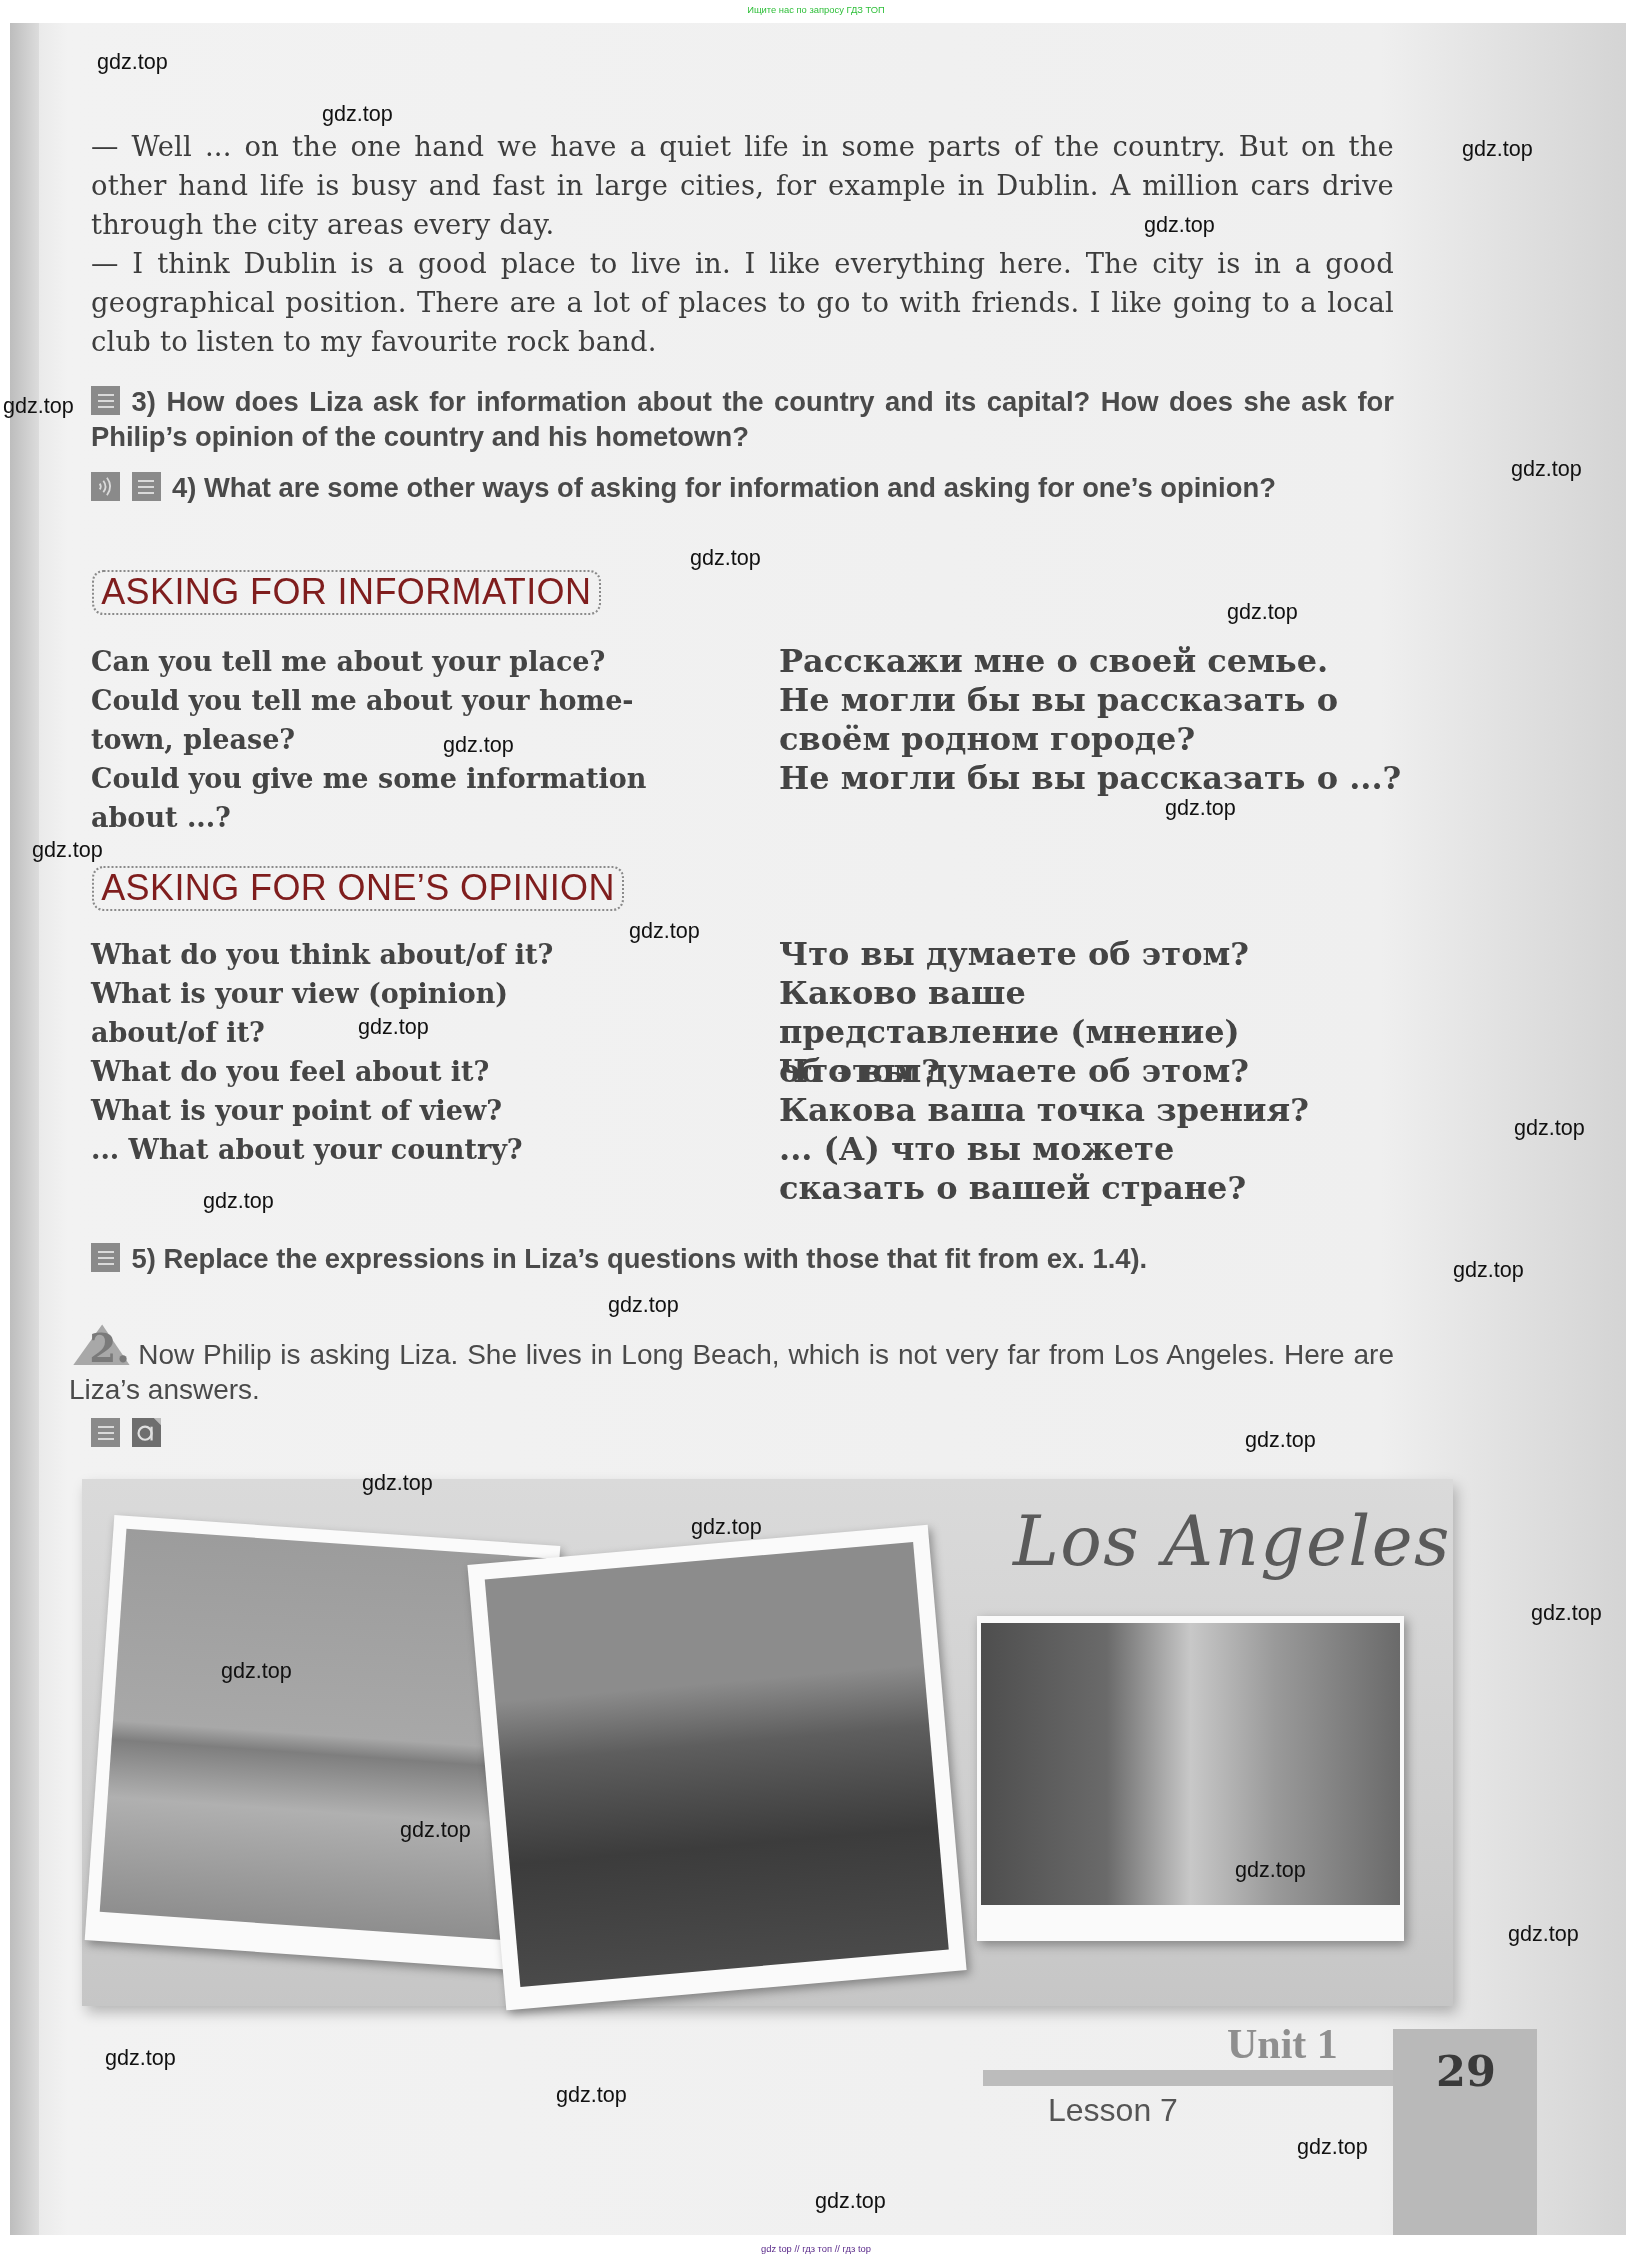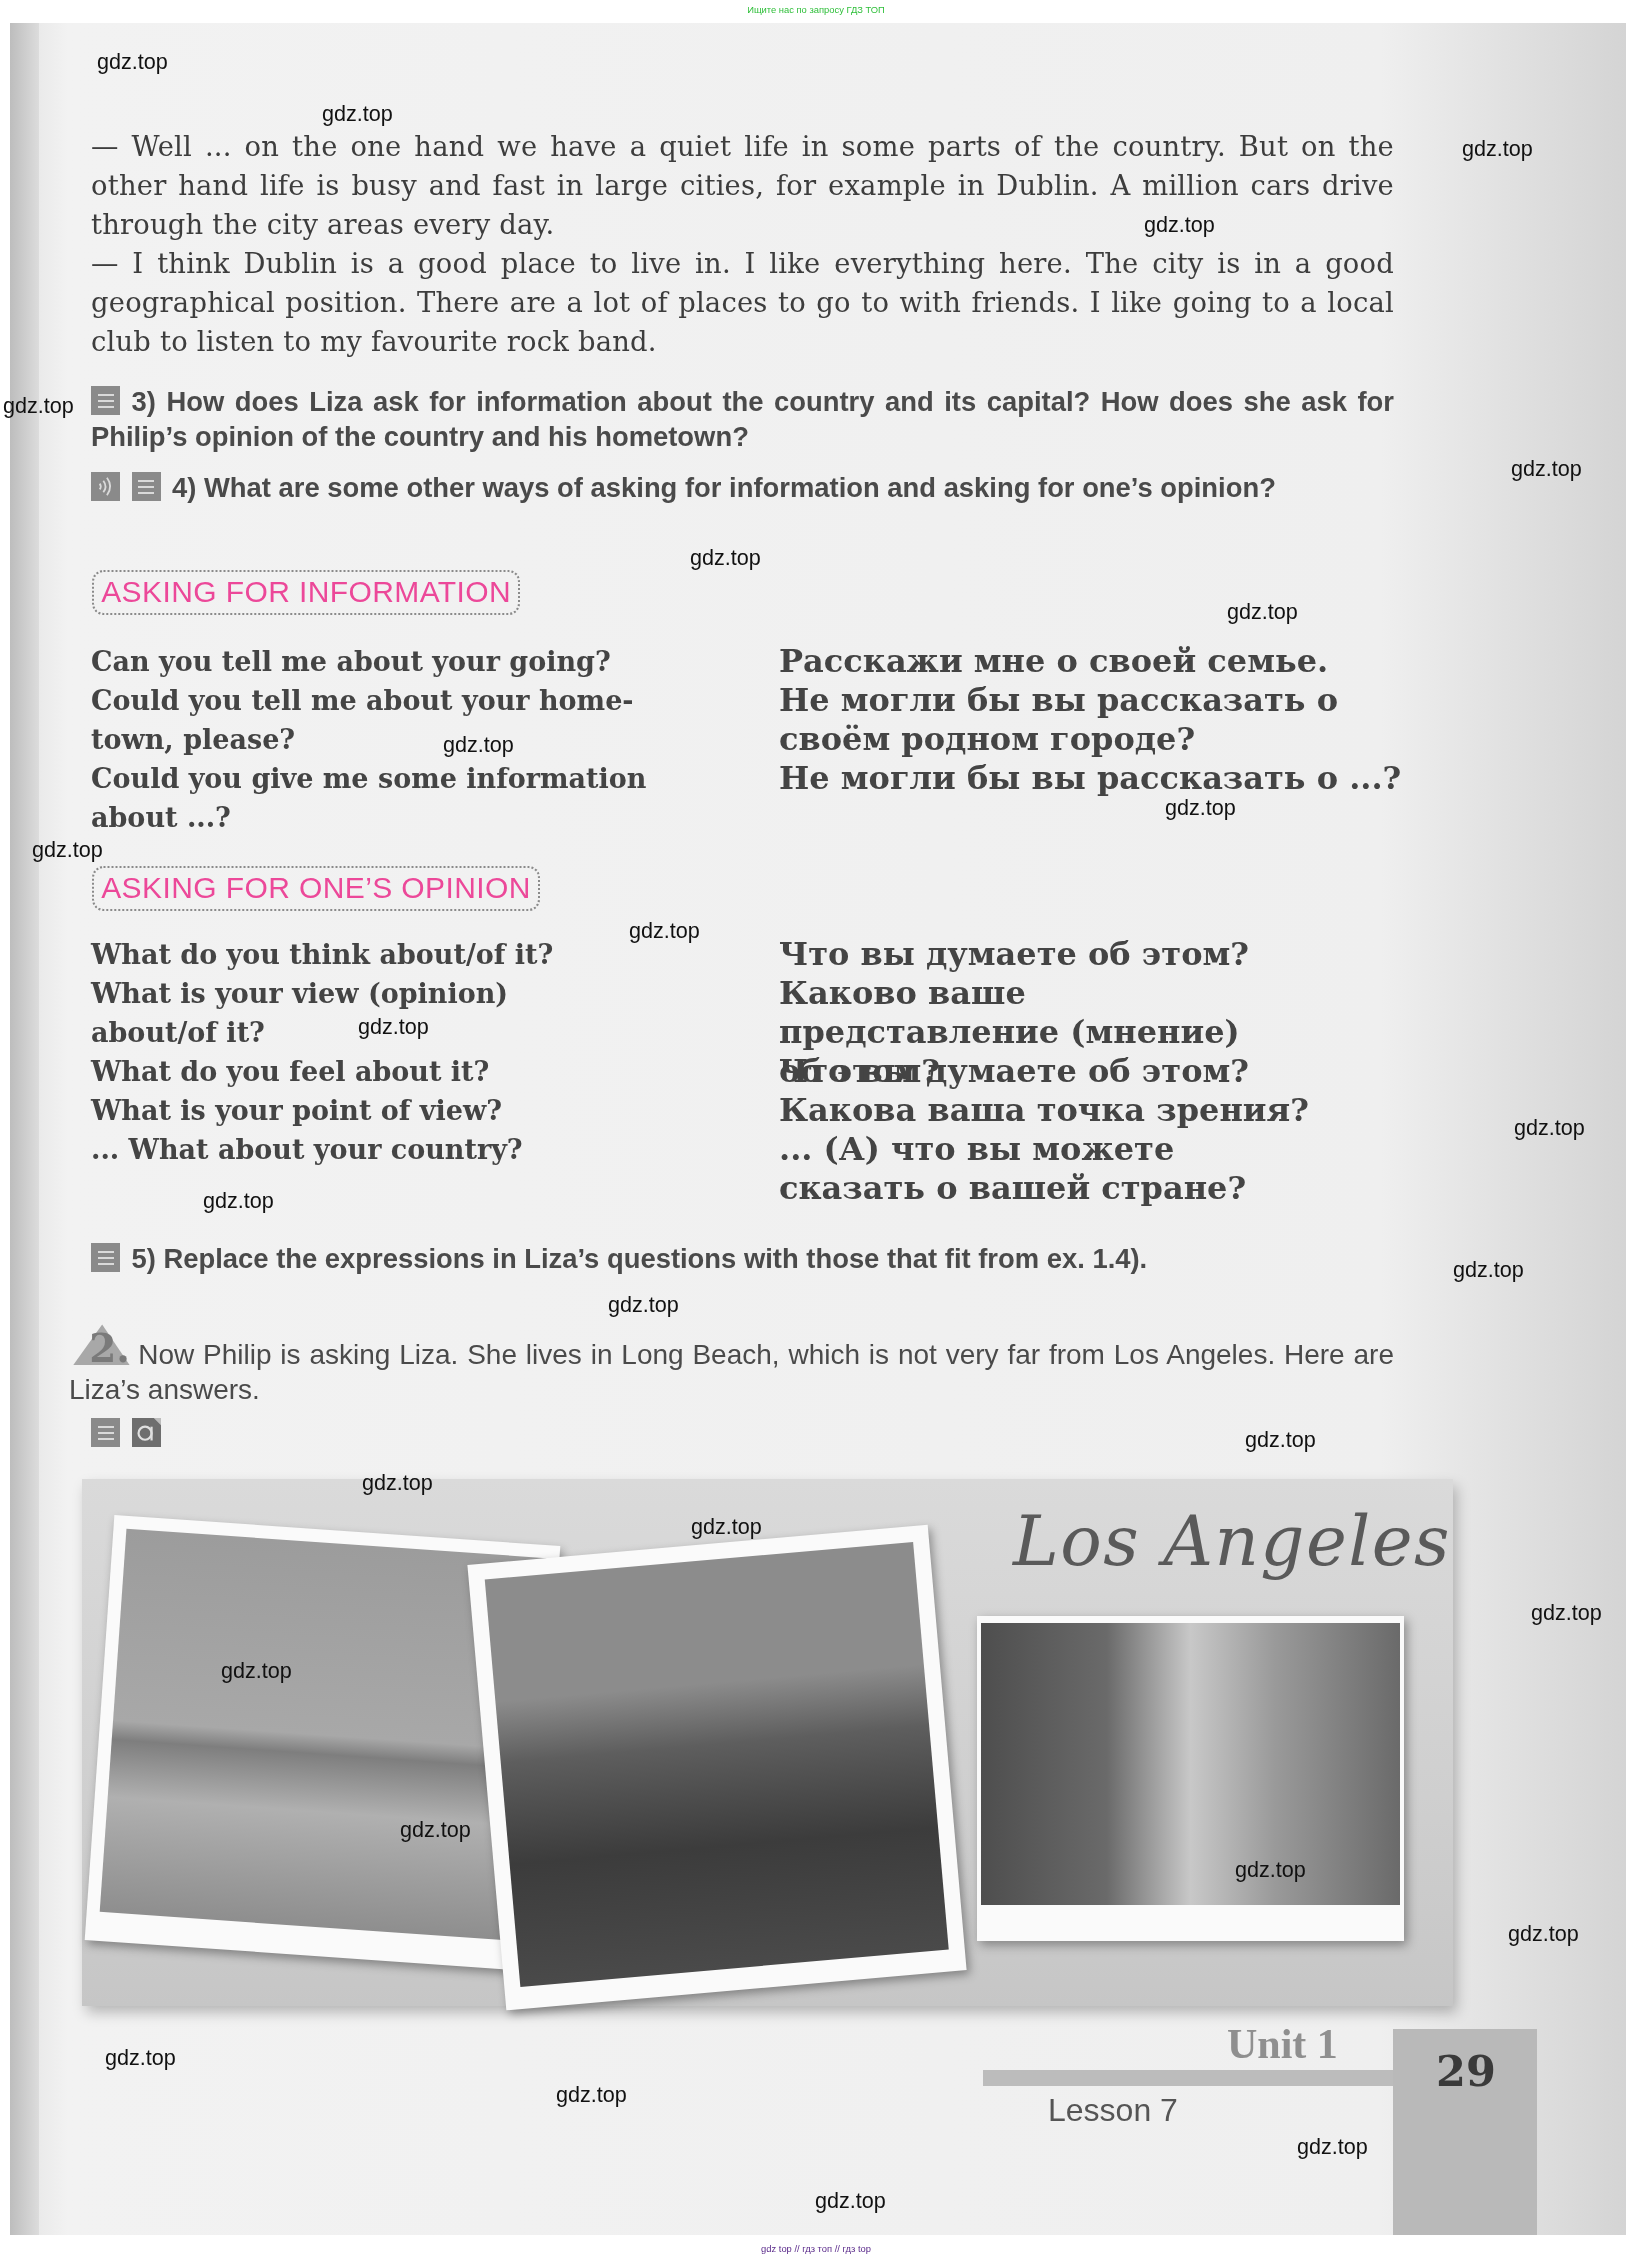--- a/index.html
+++ b/index.html
@@ -9,21 +9,21 @@
   .page { position: absolute; top: 23px; left: 10px; width: 1616px; height: 2212px; background: linear-gradient(90deg, #cfcfcf 0px, #e8e8e8 21.6px, #f2f2f2 58px, #efefef 1371px, #e2e2e2 1486px, #d4d4d4 1616px); }
   .page-spine { position: absolute; top: 23px; left: 10px; width: 29px; height: 2212px; background: linear-gradient(90deg, #bdbdbd, #dcdcdc); }
   .text { position: absolute; color: #3d3d3d; }
   .serif-line { font-family: "DejaVu Serif", serif; font-size: 27.4px; line-height: 39px; letter-spacing: 0.2px; }
   .sans-bold { font-family: "Liberation Sans", sans-serif; font-weight: bold; font-size: 27.4px; line-height: 35px; color: #4a4a4a; }
   .sans { font-family: "Liberation Sans", sans-serif; font-size: 28px; line-height: 35px; color: #4a4a4a; }
   .justify { text-align: justify; }
   .icon-box { display: inline-block; width: 29px; height: 29px; background: #8a8a8a; vertical-align: -4.3px; margin-right: 11.5px; position: relative; }
   .icon-box .bar { position: absolute; left: 6.5px; right: 6.5px; height: 2.2px; background: #dadada; }
   .icon-box svg { position: absolute; left: 0; top: 0; }
-  .heading-box { position: absolute; border: 2.2px dotted #8a8a8a; border-radius: 11.5px; padding: 1.4px 7.2px; font-family: "Liberation Sans", sans-serif; font-size: 30px; color: #ec4899; line-height: 38px; letter-spacing: 0.4px; text-align: right; }
+  .heading-box { position: absolute; border: 2.2px dotted #8a8a8a; border-radius: 11.5px; padding: 1.4px 7.2px; font-family: "Liberation Sans", sans-serif; font-size: 36px; color: #7f1d1d; line-height: 38px; letter-spacing: 0.4px; text-align: right; }
   .col-en { position: absolute; left: 91px; width: 621px; font-family: "DejaVu Serif", serif; font-weight: bold; font-size: 27px; line-height: 39px; color: #444; }
   .col-ru { position: absolute; left: 779px; width: 635px; font-family: "DejaVu Serif", serif; font-weight: bold; font-size: 32px; line-height: 39px; color: #444; }
   .wm { position: absolute; font-family: "Liberation Sans", sans-serif; font-size: 21.6px; color: #111; white-space: nowrap; }
   .ex-num { display: inline-block; position: relative; width: 62px; height: 45px; vertical-align: -4.3px; margin-right: 7.2px; }
   .photo-area { position: absolute; left: 82px; top: 1479px; width: 1371px; height: 527px; background: linear-gradient(180deg, #dadada, #cfcfcf 60%, #c6c6c6); box-shadow: 4.3px 7.2px 13px rgba(0,0,0,0.25); }
   .photo { position: absolute; background: #fafafa; box-shadow: 2.9px 4.3px 10px rgba(0,0,0,0.35); }
   .photo .img { position: absolute; }
   .la-title { position: absolute; left: 931px; top: 21.6px; font-family: "DejaVu Serif", serif; font-size: 69px; color: #5a5a5a; letter-spacing: 1.4px; font-style: italic; }
   .footer-unit { position: absolute; left: 1227px; top: 2020px; font-family: Liberation Serif, serif; font-weight: bold; font-size: 42px; color: #8f8f8f; }
   .footer-bar { position: absolute; left: 983px; top: 2070px; width: 411px; height: 16px; background: #bcbcbc; }
@@ -55,21 +55,21 @@
         <path d="M17 12 Q23 20 17 28" stroke="#dadada" stroke-width="2.5" fill="none"></path>
         <path d="M22 8 Q31 20 22 32" stroke="#dadada" stroke-width="2.5" fill="none"></path>
       </svg>
   </span><span class="icon-box">
     <span class="bar" style="top:8px"></span><span class="bar" style="top:13.7px"></span><span class="bar" style="top:19.5px"></span>
   </span><span>4) What are some other ways of asking for information and asking for one’s opinion?</span>
 </div>
 
 <div class="heading-box" style="left:92px; top:570px;">ASKING FOR INFORMATION</div>
 
-<div class="col-en" style="top:642px;">Can you tell me about your going?</div>
+<div class="col-en" style="top:642px;">Can you tell me about your place?</div>
 <div class="col-ru" style="top:642px;">Расскажи мне о своей семье.</div>
 <div class="col-en" style="top:681px; width:606px;">Could you tell me about your home-town, please?</div>
 <div class="col-ru" style="top:681px;">Не могли бы вы рассказать о своём родном городе?</div>
 <div class="col-en" style="top:759px; width:606px;">Could you give me some information about ...?</div>
 <div class="col-ru" style="top:759px;">Не могли бы вы рассказать о ...?</div>
 
 <div class="heading-box" style="left:92px; top:866px;">ASKING FOR ONE’S OPINION</div>
 
 <div class="col-en" style="top:935px;">What do you think about/of it?</div>
 <div class="col-ru" style="top:935px;">Что вы думаете об этом?</div>

